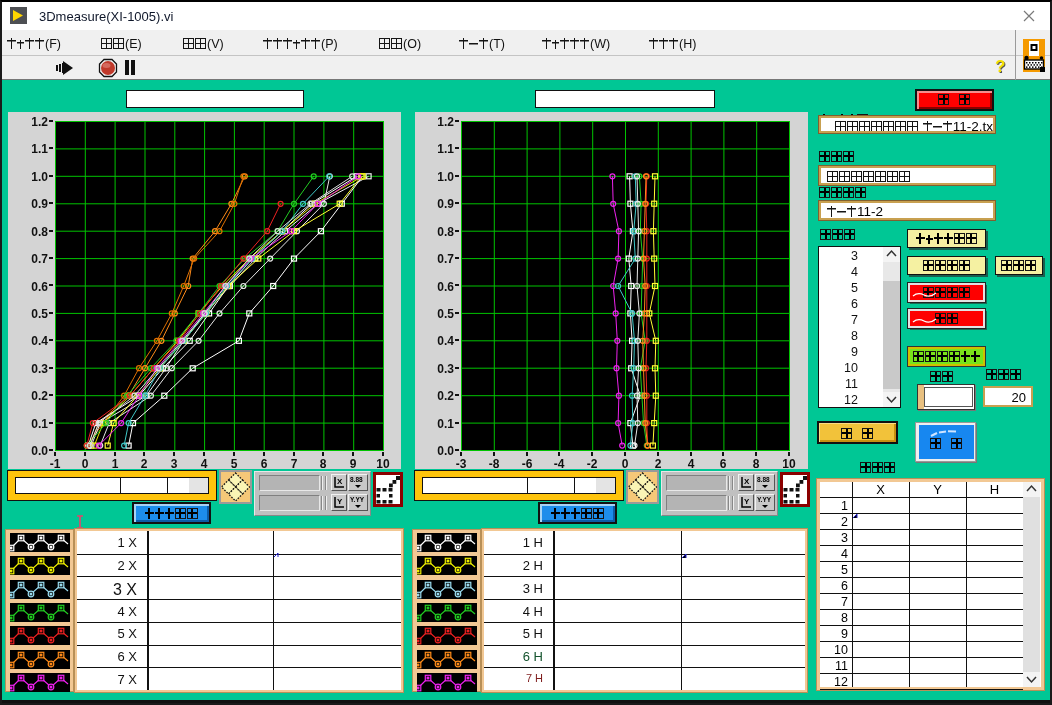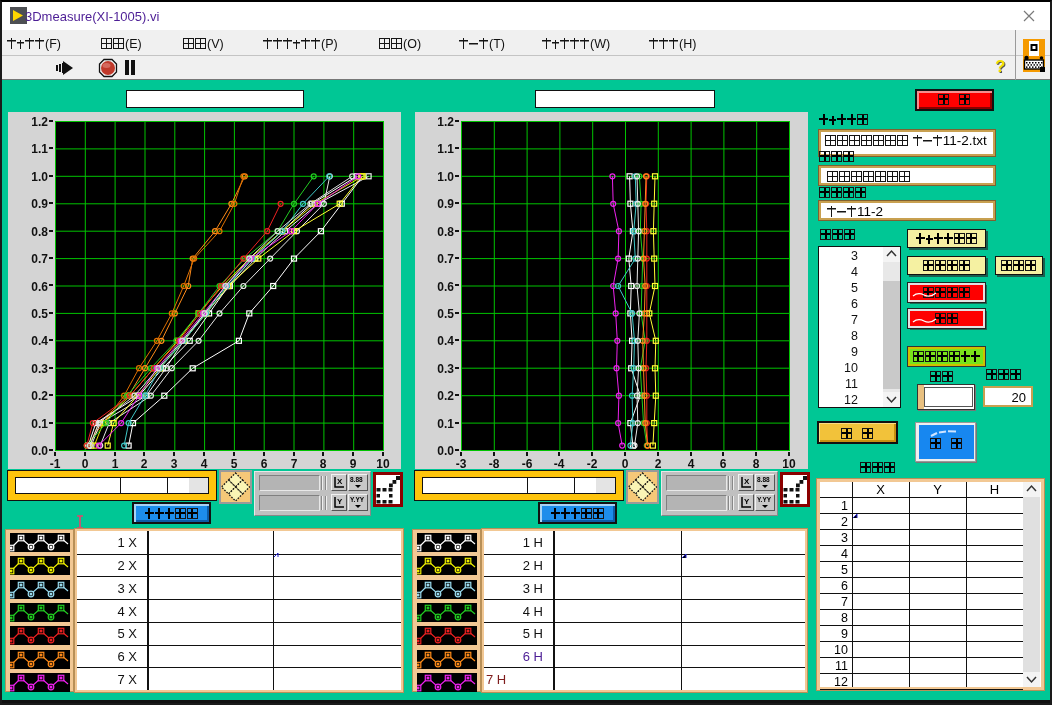--- a/index.html
+++ b/index.html
@@ -14,21 +14,21 @@
 .bld i.k,.bld i.a{background:linear-gradient(#000,#000) 50% 0/2px 100% no-repeat,linear-gradient(#000,#000) 0 45%/100% 2px no-repeat}
 </style></head><body>
 
 <div class="ab" style="left:0;top:0;width:1052px;height:705px;border:2px solid #1a1a1a;border-top:2px solid #000;z-index:50;pointer-events:none"></div>
 <div class="ab" style="left:2px;top:2px;width:1048px;height:28px;background:#fff"></div>
 <div class="ab" style="left:10px;top:7px;width:17px;height:17px;background:#4d4f53">
 <svg width="17" height="17">
       <polygon points="3,3 13,8.5 3,14" fill="#ffd500"></polygon>
       <rect x="3" y="7.5" width="4" height="2" fill="#ffd500"></rect>
     </svg></div>
-<div class="ab" style="left:25px;top:9px;font-size:13px;color:#4c1d95">3Dmeasure(XI-1005).vi</div>
+<div class="ab" style="left:39px;top:9px;font-size:13px;color:#0f172a">3Dmeasure(XI-1005).vi</div>
 <svg class="ab" style="left:1022px;top:9px" width="14" height="14">
     <path d="M2 2 L12 12 M12 2 L2 12" stroke="#7a7a7a" stroke-width="1.2"></path>
   </svg>
 <div class="ab" style="left:2px;top:30px;width:1048px;height:26px;background:#f0f0f0"></div>
 <div class="ab" style="left:7px;top:37px;font-size:12.5px;color:#111"><i class="a"></i><i class="a sm"></i><i class="a"></i><i class="a"></i>(F)</div>
 <div class="ab" style="left:101px;top:37px;font-size:12.5px;color:#111"><i class="k"></i><i class="k"></i>(E)</div>
 <div class="ab" style="left:183px;top:37px;font-size:12.5px;color:#111"><i class="k"></i><i class="k"></i>(V)</div>
 <div class="ab" style="left:263px;top:37px;font-size:12.5px;color:#111"><i class="a"></i><i class="a"></i><i class="a"></i><i class="a sm"></i><i class="a"></i><i class="a"></i>(P)</div>
 <div class="ab" style="left:379px;top:37px;font-size:12.5px;color:#111"><i class="k"></i><i class="k"></i>(O)</div>
 <div class="ab" style="left:459px;top:37px;font-size:12.5px;color:#111"><i class="a"></i><i class="d"></i><i class="a"></i>(T)</div>
@@ -910,50 +910,50 @@
 <div class="ab" style="left:77px;top:554px;width:324px;height:1px;background:#111"></div>
 <div class="ab" style="left:77px;top:576px;width:324px;height:1px;background:#111"></div>
 <div class="ab" style="left:77px;top:599px;width:324px;height:1px;background:#111"></div>
 <div class="ab" style="left:77px;top:622px;width:324px;height:1px;background:#111"></div>
 <div class="ab" style="left:77px;top:645px;width:324px;height:1px;background:#111"></div>
 <div class="ab" style="left:77px;top:667px;width:324px;height:1px;background:#111"></div>
 <div class="ab" style="left:147px;top:531px;width:2px;height:159px;background:#111"></div>
 <div class="ab" style="left:273px;top:531px;width:1px;height:159px;background:#111"></div>
 <div class="ab" style="left:79px;top:535px;width:58px;text-align:right;font-size:13px;color:#111">1&nbsp;X</div>
 <div class="ab" style="left:79px;top:558px;width:58px;text-align:right;font-size:13px;color:#111">2&nbsp;X</div>
-<div class="ab" style="left:79px;top:581px;width:58px;text-align:right;font-size:13px;color:#111">3&nbsp;X</div>
+<div class="ab" style="left:79px;top:581px;width:58px;text-align:right;font-size:16px;color:#111">3&nbsp;X</div>
 <div class="ab" style="left:79px;top:604px;width:58px;text-align:right;font-size:13px;color:#111">4&nbsp;X</div>
 <div class="ab" style="left:79px;top:626px;width:58px;text-align:right;font-size:13px;color:#111">5&nbsp;X</div>
 <div class="ab" style="left:79px;top:649px;width:58px;text-align:right;font-size:13px;color:#111">6&nbsp;X</div>
 <div class="ab" style="left:79px;top:672px;width:58px;text-align:right;font-size:13px;color:#111">7&nbsp;X</div>
 <div class="ab" style="left:482px;top:529px;width:325px;height:163px;background:#fff;border:2px solid #f2c894;outline:1px solid #b89058"></div>
 <div class="ab" style="left:484px;top:554px;width:321px;height:1px;background:#111"></div>
 <div class="ab" style="left:484px;top:576px;width:321px;height:1px;background:#111"></div>
 <div class="ab" style="left:484px;top:599px;width:321px;height:1px;background:#111"></div>
 <div class="ab" style="left:484px;top:622px;width:321px;height:1px;background:#111"></div>
 <div class="ab" style="left:484px;top:645px;width:321px;height:1px;background:#111"></div>
 <div class="ab" style="left:484px;top:667px;width:321px;height:1px;background:#111"></div>
 <div class="ab" style="left:553px;top:531px;width:2px;height:159px;background:#111"></div>
 <div class="ab" style="left:681px;top:531px;width:1px;height:159px;background:#111"></div>
 <div class="ab" style="left:486px;top:535px;width:57px;text-align:right;font-size:13px;color:#111">1&nbsp;H</div>
 <div class="ab" style="left:486px;top:558px;width:57px;text-align:right;font-size:13px;color:#111">2&nbsp;H</div>
 <div class="ab" style="left:486px;top:581px;width:57px;text-align:right;font-size:13px;color:#111">3&nbsp;H</div>
 <div class="ab" style="left:486px;top:604px;width:57px;text-align:right;font-size:13px;color:#111">4&nbsp;H</div>
 <div class="ab" style="left:486px;top:626px;width:57px;text-align:right;font-size:13px;color:#111">5&nbsp;H</div>
-<div class="ab" style="left:486px;top:649px;width:57px;text-align:right;font-size:13px;color:#4c1d95">6&nbsp;H</div>
-<div class="ab" style="left:486px;top:672px;width:57px;font-size:13px;color:#7f1d1d">7&nbsp;H</div>
+<div class="ab" style="left:486px;top:649px;width:57px;text-align:right;font-size:13px;color:#14532d">6&nbsp;H</div>
+<div class="ab" style="left:486px;top:672px;width:57px;text-align:right;font-size:11px;color:#7f1d1d">7&nbsp;H</div>
 <svg class="ab" style="left:274px;top:553px" width="8" height="8">
     <path d="M0 4 L4 0 M4 0 L4 4" stroke="#2222cc" stroke-width="1"></path>
   </svg>
 <svg class="ab" style="left:682px;top:554px" width="8" height="8">
     <path d="M0 4 L4 0 L4 4" stroke="#2222cc" stroke-width="1"></path>
   </svg>
 <div class="ab bld" style="left:915px;top:89px;width:79px;height:22px;background:#fe0000;border:2px solid #111;box-shadow:inset 2px 2px 0 #f58f8f,inset -2px -2px 0 #8b0000;text-align:center;padding-top:2px;font-size:12.5px;font-weight:bold"><i class="k"></i><i class="sp"></i><i class="k"></i></div>
 <div class="ab bld" style="left:819px;top:113px;font-size:12.5px;font-weight:bold;color:#000"><i class="a"></i><i class="a sm"></i><i class="a"></i><i class="a"></i><i class="k"></i></div>
-<div class="ab" style="left:819px;top:130px;width:176px;height:26px;background:#fff;border:2px solid #c8a050;box-shadow:0 0 0 1px #806030;font-size:13.5px;padding:1px 0 0 4px;white-space:nowrap;overflow:hidden"><i class="k"></i><i class="k"></i><i class="k"></i><i class="k"></i><i class="k"></i><i class="k"></i><i class="k"></i> <i class="a"></i><i class="d"></i><i class="a"></i>11-2.txt</div>
+<div class="ab" style="left:819px;top:116px;width:176px;height:17px;background:#fff;border:2px solid #c8a050;box-shadow:0 0 0 1px #806030;font-size:13.5px;padding:1px 0 0 14px;white-space:nowrap;overflow:hidden"><i class="k"></i><i class="k"></i><i class="k"></i><i class="k"></i><i class="k"></i><i class="k"></i><i class="k"></i> <i class="a"></i><i class="d"></i><i class="a"></i>11-2.txt</div>
 <div class="ab bld" style="left:819px;top:150px;font-size:12.5px;font-weight:bold;color:#000"><i class="k"></i><i class="k"></i><i class="k"></i></div>
 <div class="ab" style="left:819px;top:166px;width:176px;height:19px;background:#fff;border:2px solid #c8a050;box-shadow:0 0 0 1px #806030;font-size:13.5px;padding:1px 0 0 6px;white-space:nowrap;overflow:hidden"><i class="k"></i><i class="k"></i><i class="k"></i><i class="k"></i><i class="k"></i><i class="k"></i><i class="k"></i></div>
 <div class="ab bld" style="left:819px;top:186px;font-size:12.5px;font-weight:bold;color:#000"><i class="k"></i><i class="k"></i><i class="k"></i><i class="k"></i></div>
 <div class="ab" style="left:819px;top:201px;width:176px;height:19px;background:#fff;border:2px solid #c8a050;box-shadow:0 0 0 1px #806030;font-size:13.5px;padding:1px 0 0 6px;white-space:nowrap;overflow:hidden"><i class="a"></i><i class="d"></i><i class="a"></i>11-2</div>
 <div class="ab bld" style="left:820px;top:228px;font-size:12.5px;font-weight:bold;color:#000"><i class="k"></i><i class="k"></i><i class="k"></i></div>
 <div class="ab" style="left:818px;top:246px;width:83px;height:162px;background:#fff;border:1px solid #111"></div>
 <div class="ab" style="left:826px;top:249px;width:32px;text-align:right;font-size:12.5px;color:#111">3</div>
 <div class="ab" style="left:826px;top:265px;width:32px;text-align:right;font-size:12.5px;color:#111">4</div>
 <div class="ab" style="left:826px;top:281px;width:32px;text-align:right;font-size:12.5px;color:#111">5</div>
 <div class="ab" style="left:826px;top:297px;width:32px;text-align:right;font-size:12.5px;color:#111">6</div>

